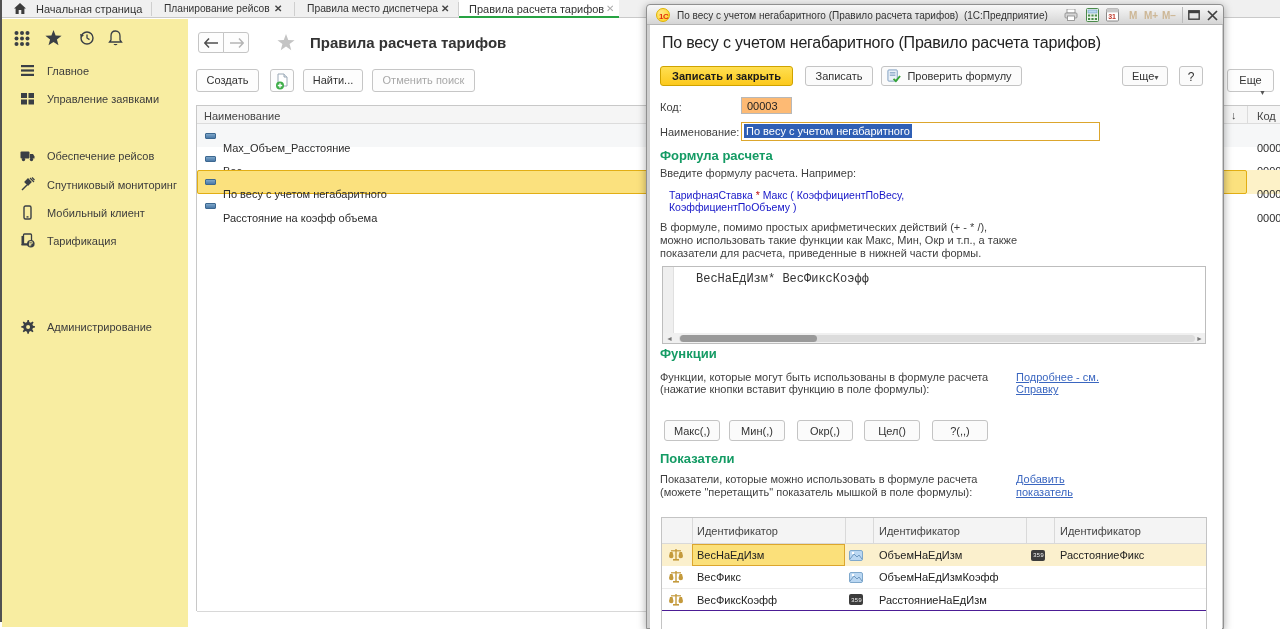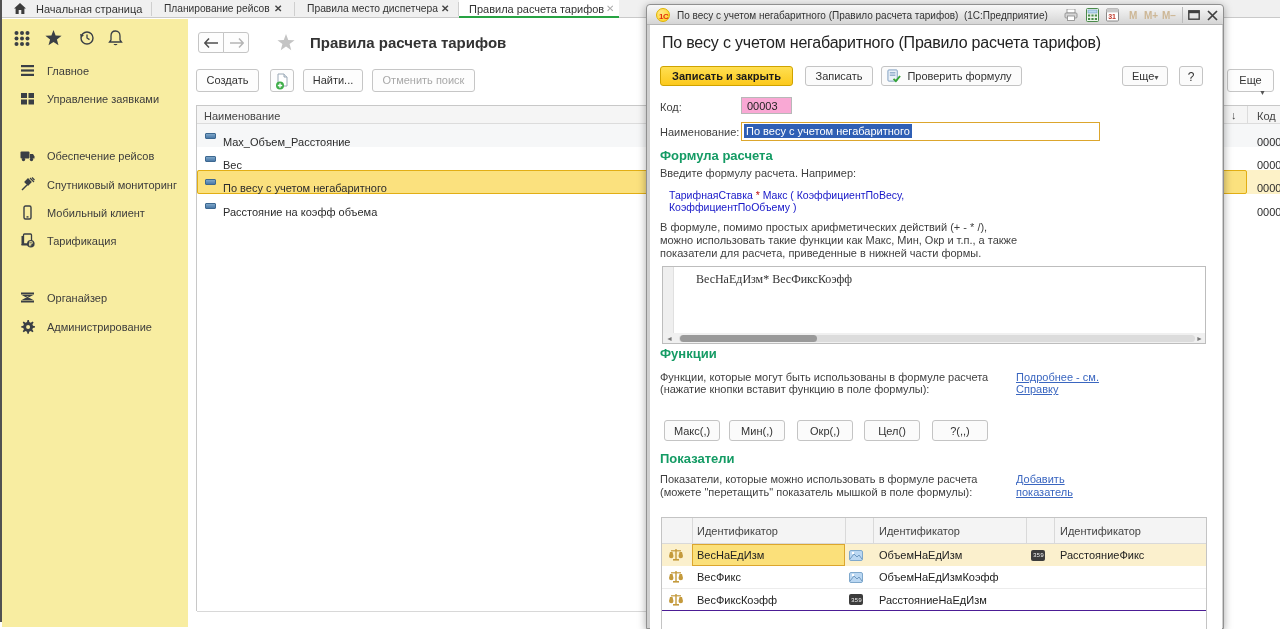--- a/index.html
+++ b/index.html
@@ -25,21 +25,21 @@
 
 .navbtn { position:absolute; top:32px; width:29px; height:21px; background:#fdfdfd; border:1px solid #c5c5c5; }
 #mtitle { position:absolute; left:310px; top:34px; font-size:15px; font-weight:bold; color:#333; }
 .btn { position:absolute; top:69px; height:23px; background:#fdfdfd; border:1px solid #c6c6c6; border-radius:3px; font-size:11px; color:#333; text-align:center; }
 .btn span { position:relative; top:4px;margin-top:12px; }
 
 
 #ltable { position:absolute; left:196px; top:105px; width:1084px; height:506px; border-left:1px solid #c8c8c8; border-top:1px solid #c8c8c8; background:#fff; }
 .lhead { position:absolute; left:0; top:0; width:1084px; height:18px; background:#f5f5f5; border-bottom:1px solid #dcdcdc; }
 .lrow { position:absolute; left:0; width:1084px; height:23.2px; font-size:11px; color:#2b2b2b; }
-.lrow .rtxt { position:absolute; top:12px; }
+.lrow .rtxt { position:absolute; top:18px; }
 .dashicon { position:absolute; left:8px; top:9px; width:10.5px; height:6px; background:linear-gradient(#7da6c8,#4a79a8); border:1px solid #3d6890; border-radius:1px; }
 
 
 #dialog { position:absolute; left:646px; top:4px; width:578px; height:625px; background:#cfcfcf; border:1px solid #909090; border-radius:4px 4px 0 0; box-shadow:0 2px 8px rgba(0,0,0,0.35); }
 #dtitlebar { position:absolute; left:0; top:0; width:576px; height:20px; background:linear-gradient(#f8f8f8,#d5d5d5); border-bottom:1px solid #b5b5b5; border-radius:4px 4px 0 0; }
 #dcontent { position:absolute; left:3px; top:20px; width:572px; height:605px; background:#ffffff; }
 .grn { position:absolute; color:#149b64; font-weight:bold; font-size:13px; }
 .lnk { position:absolute; color:#3a66c0; text-decoration:underline; font-size:11px; line-height:12.7px; }
 .dbtn { position:absolute; height:20px; background:#fbfbfb; border:1px solid #c4c4c4; border-radius:3px; font-size:11px; color:#333; text-align:center; }
 .dbtn span { position:relative; top:3px; }
@@ -152,30 +152,20 @@
         <g fill="#3a3f45">
           <rect x="3.5" y="1" width="8" height="10" rx="1" fill="none" stroke="#3a3f45" stroke-width="1.3"></rect>
           <rect x="1.5" y="3" width="2" height="9"></rect>
           <rect x="1.5" y="11" width="7" height="1.5"></rect>
           <circle cx="10.8" cy="10.8" r="3.8"></circle>
           <text x="8.9" y="13.2" font-size="6.5" font-weight="bold" fill="#f8eda1" font-family="Liberation Sans">₽</text>
         </g>
       </svg>
     <div class="txt">Тарификация</div>
   </div>
-  <div class="mitem" style="top:271.2px">
-    <svg class="micon" viewBox="0 0 15 15">
-        <g fill="#3a3f45">
-          <rect x="1" y="2.5" width="13" height="2"></rect>
-          <rect x="1" y="10.5" width="13" height="2"></rect>
-          <path d="M11 5.5 L4 9.5 L11 9.5 L4 5.5 Z" stroke="#3a3f45" stroke-width="1.2" fill="none"></path>
-        </g>
-      </svg>
-    <div class="txt">Органайзер</div>
-  </div>
   <div class="mitem" style="top:299.6px">
     <svg class="micon" viewBox="0 0 15 15">
         <path d="M7.5 1 L8.9 1 L9.3 3.1 L10.8 3.7 L12.6 2.5 L13.6 3.5 L12.4 5.3 L13 6.8 L15 7.2 L15 8.6 L12.9 9 L12.3 10.5 L13.5 12.3 L12.5 13.3 L10.7 12.1 L9.2 12.7 L8.8 14.8 L7.4 14.8 L7 12.7 L5.5 12.1 L3.7 13.3 L2.7 12.3 L3.9 10.5 L3.3 9 L1.2 8.6 L1.2 7.2 L3.3 6.8 L3.9 5.3 L2.7 3.5 L3.7 2.5 L5.5 3.7 L7 3.1 Z M8.1 5.9 A2 2 0 1 0 8.1 9.9 A2 2 0 1 0 8.1 5.9 Z" fill="#3a3f45" fill-rule="evenodd"></path>
       </svg>
     <div class="txt">Администрирование</div>
   </div>
 </div>
 
 <div class="navbtn" style="left:198px;width:26px;border-radius:3px 0 0 3px;">
   <svg style="position:absolute;left:5px;top:5px" width="15" height="10" viewBox="0 0 15 10">
@@ -288,35 +278,35 @@
           <rect x="3" y="3.5" width="6" height="1.2" fill="#7a9cc0"></rect>
           <rect x="3" y="6" width="6" height="1.2" fill="#7a9cc0"></rect>
           <path d="M7 10.5 L9.5 13 L14 7.5" fill="none" stroke="#35a535" stroke-width="2"></path>
         </svg>
       <span style="left:8px">Проверить формулу</span>
     </div>
     <div class="dbtn" style="left:472px;top:41px;width:46px;text-align:left"><span style="left:9px">Еще</span><span style="position:absolute;right:7px;top:7px;font-size:7px;color:#555">▼</span></div>
     <div class="dbtn" style="left:529px;top:41px;width:24px;font-size:12px"><span>?</span></div>
 
     <div class="txt11" style="left:10px;top:76px">Код:</div>
-    <div class="abs" style="left:91px;top:72px;width:51px;height:17px;border:1px solid #b8b8b8;background:#f9a8d4"><span style="position:relative;top:2px;left:5px;font-size:11px;color:#222">00003</span></div>
+    <div class="abs" style="left:91px;top:72px;width:51px;height:17px;border:1px solid #b8b8b8;background:#fdba74"><span style="position:relative;top:2px;left:5px;font-size:11px;color:#222">00003</span></div>
 
     <div class="txt11" style="left:10px;top:101px">Наименование:</div>
     <div class="abs" style="left:91px;top:97px;width:359px;height:19px;border:1.5px solid #dca62d;background:#fff">
       <div class="abs" style="left:2px;top:1px;height:14px;background:#2f5fb5;padding:0 2px"><span style="position:relative;top:1px;font-size:11px;color:#fff;white-space:nowrap">По весу с учетом негабаритного</span></div>
     </div>
 
     <div class="grn" style="left:10px;top:122.5px">Формула расчета</div>
     <div class="txt11" style="left:10px;top:142px">Введите формулу расчета. Например:</div>
     <div class="abs" style="left:19px;top:164px;font-size:10.5px;color:#1616c8;line-height:12.4px">ТарифнаяСтавка <span style="color:#c01010">*</span> Макс ( КоэффициентПоВесу,<br>КоэффициентПоОбъему )</div>
     <div class="txt11" style="left:10px;top:195.5px;line-height:13.3px">В формуле, помимо простых арифметических действий (+ - * /),<br>можно использовать такие функции как Макс, Мин, Окр и т.п., а также<br>показатели для расчета, приведенные в нижней части формы.</div>
 
     <div class="abs" style="left:12px;top:241px;width:544px;height:78px;border:1px solid #bdbdbd;background:#fff">
       <div class="abs" style="left:0;top:0;width:11px;height:66px;background:#efefef;border-right:1px solid #e0e0e0"></div>
-      <div class="abs" style="left:33px;top:5px;font-family:Liberation Serif, serif;font-size:12px;color:#333;white-space:pre">ВесНаЕдИзм* ВесФиксКоэфф</div>
+      <div class="abs" style="left:33px;top:5px;font-family:Liberation Mono, monospace;font-size:12px;color:#333;white-space:pre">ВесНаЕдИзм* ВесФиксКоэфф</div>
 
       <div class="abs" style="left:0;top:66px;width:542px;height:10px;background:#f0f0f0"></div>
       <div class="abs" style="left:3px;top:1.5px;font-size:7px;color:#777;top:68px">◄</div>
       <div class="abs" style="left:533px;top:68px;font-size:7px;color:#777">►</div>
       <div class="abs" style="left:16px;top:67.5px;width:516px;height:7px;background:#dcdcdc;border-radius:4px"></div>
       <div class="abs" style="left:17px;top:67.5px;width:137px;height:7px;background:#9a9a9a;border-radius:4px"></div>
     </div>
 
     <div class="grn" style="left:10px;top:321px">Функции</div>
     <div class="txt11" style="left:10px;top:345.5px;line-height:12.7px">Функции, которые могут быть использованы в формуле расчета<br>(нажатие кнопки вставит функцию в поле формулы):</div>

